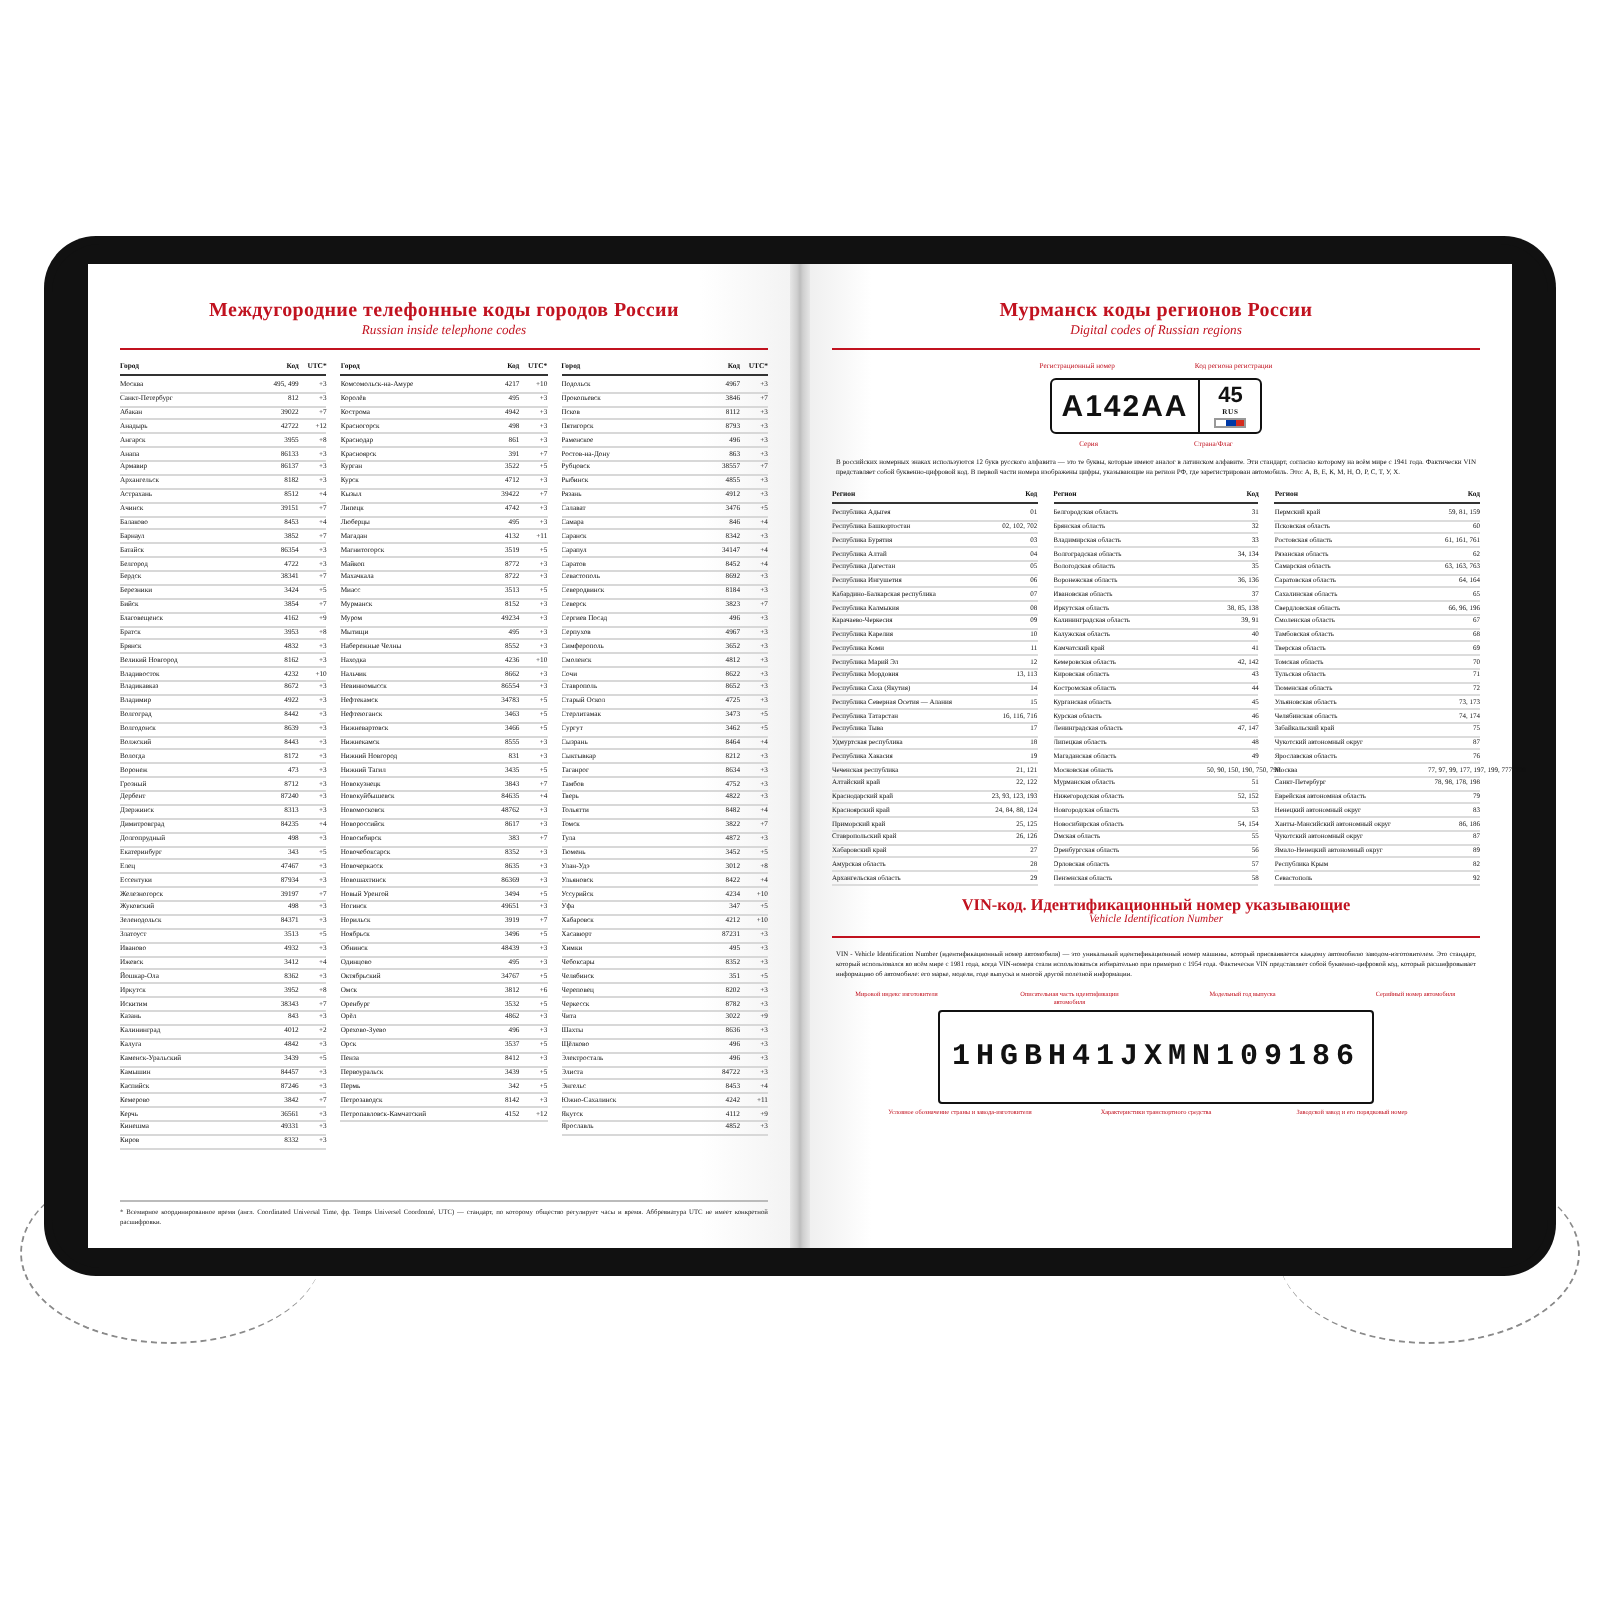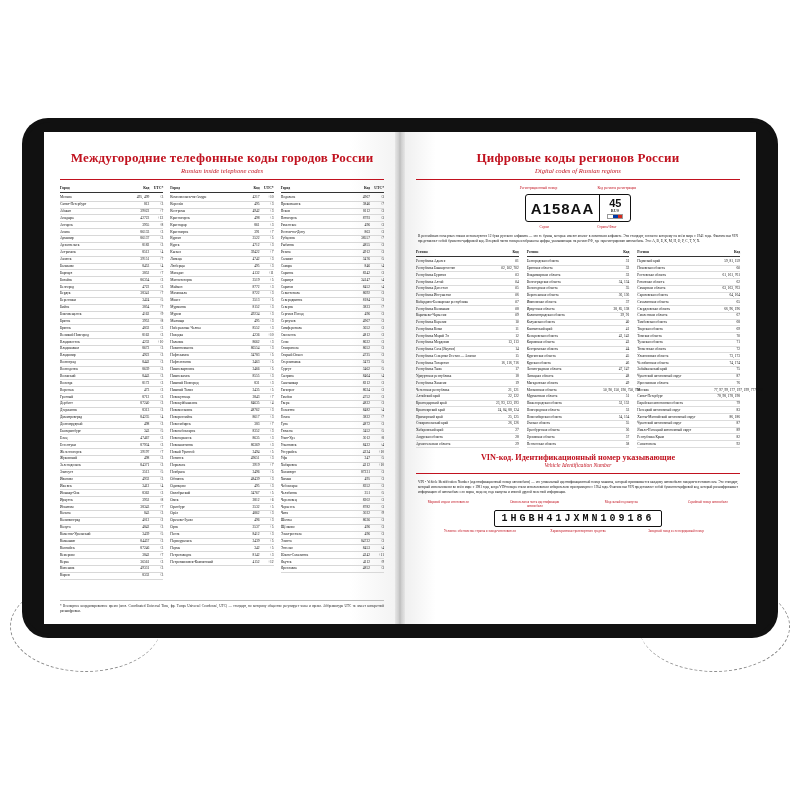--- a/index.html
+++ b/index.html
@@ -11,21 +11,21 @@
   .book-inner{position:absolute;left:4px;top:4px;right:4px;bottom:4px;background:#111;border-radius:24px;}
   .pages{position:absolute;left:18px;top:10px;right:18px;bottom:10px;background:#fff;border-radius:4px;display:flex;}
   .page{position:relative;height:100%;background:#fff;}
   .page.left{width:50%;background:linear-gradient(to right,#ffffff 0%,#ffffff 86%,#f2f2f2 100%);}
   .page.right{width:50%;background:linear-gradient(to left,#ffffff 0%,#ffffff 90%,#ededed 100%);}
   .spine{position:absolute;left:50%;top:0;width:10px;height:100%;transform:translateX(-50%);
          background:linear-gradient(to right,#e6e6e6,#cfcfcf 35%,#bdbdbd 50%,#cfcfcf 65%,#e6e6e6);}
   .page-pad{position:absolute;left:0;top:0;right:0;bottom:0;padding:18px 16px 14px 16px;box-sizing:border-box;}
 
   
-  .ttl{color:#c1121f;text-align:center;font-weight:bold;font-size:13px;letter-spacing:.2px;}
+  .ttl{color:#c1121f;text-align:center;font-weight:bold;font-size:10px;letter-spacing:.2px;}
   .ttl-en{color:#c1121f;text-align:center;font-style:italic;font-size:6.6px;margin-top:1px;}
   .rule{height:1px;background:#c1121f;margin:5px 0 6px 0;}
 
   
   .phone-cols{display:flex;gap:7px;font-size:3.6px;line-height:1.42;}
   .pcol{flex:1;}
   .phead{display:flex;border-bottom:.6px solid #333;padding-bottom:1px;margin-bottom:1.5px;font-weight:bold;font-size:3.7px;}
   .phead .c1{flex:1;}
   .phead .c2{width:17px;text-align:right;}
   .phead .c3{width:14px;text-align:right;}
@@ -56,21 +56,21 @@
   .rhead .n{flex:1;}
   .rhead .k{width:26px;text-align:right;}
   .rrow{display:flex;border-bottom:.35px solid #dcdcdc;padding:.35px 0;}
   .rrow .n{flex:1;overflow:hidden;white-space:nowrap;}
   .rrow .k{width:26px;text-align:right;white-space:nowrap;}
 
   .vin-ttl{color:#c1121f;text-align:center;font-weight:bold;font-size:8.2px;margin-top:5px;}
   .vin-en{color:#c1121f;text-align:center;font-style:italic;font-size:5.6px;}
   .vin-desc{font-size:3.4px;line-height:1.45;text-align:justify;margin:4px 2px 5px 2px;}
   .vin-box{display:flex;justify-content:center;}
-  .vin-code{border:1px solid #111;border-radius:2px;padding:2px 6px;font-family:"Liberation Mono",monospace;font-size:10px;letter-spacing:3px;font-weight:bold;}
+  .vin-code{border:1px solid #111;border-radius:2px;padding:14px 6px;font-family:"Liberation Mono",monospace;font-size:15px;letter-spacing:3px;font-weight:bold;}
   .vin-top{display:flex;justify-content:center;gap:22px;margin-bottom:2px;}
   .vin-bot{display:flex;justify-content:center;gap:26px;margin-top:2px;}
   .vcell{width:72px;color:#c1121f;font-size:3.2px;text-align:center;line-height:1.25;}
 
   
   .dash{position:absolute;border:1px dashed #8a8a8a;border-radius:50%;width:150px;height:90px;}
   .dash.l{left:10px;bottom:128px;border-right:none;border-top:none;}
   .dash.r{right:10px;bottom:128px;border-left:none;border-top:none;}
 </style>
 </head>
@@ -938,34 +938,34 @@
                   </div>
                 </div>
               </div>
 
             <div class="foot-note">* Всемирное координированное время (англ. Coordinated Universal Time, фр. Temps Universel Coordonné, UTC) — стандарт, по которому общество регулирует часы и время. Аббревиатура UTC не имеет конкретной расшифровки.</div>
           </div>
         </div>
 
         <div class="page right">
           <div class="page-pad">
-            <div class="ttl">Цифровые коды регионов России</div>
+            <div class="ttl">Мурманск коды регионов России</div>
             <div class="ttl-en">Digital codes of Russian regions</div>
             <div class="rule"></div>
 
             <div class="callouts">
               <div class="lbl-red">Регистрационный номер</div>
               <div class="lbl-red">Код региона регистрации</div>
             </div>
 
             <div class="plate-wrap">
               <div class="plate">
                 <div class="main">
                   <span>А</span>
-                  <span>158</span>
+                  <span>142</span>
                   <span>АА</span>
                 </div>
                 <div class="reg">
                   <div class="num">45</div>
                   <div class="rus">RUS</div>
                   <div class="flag">
                     <i style="background:#ffffff"></i>
                       <i style="background:#0039a6"></i>
                       <i style="background:#d52b1e"></i>
                   </div>

